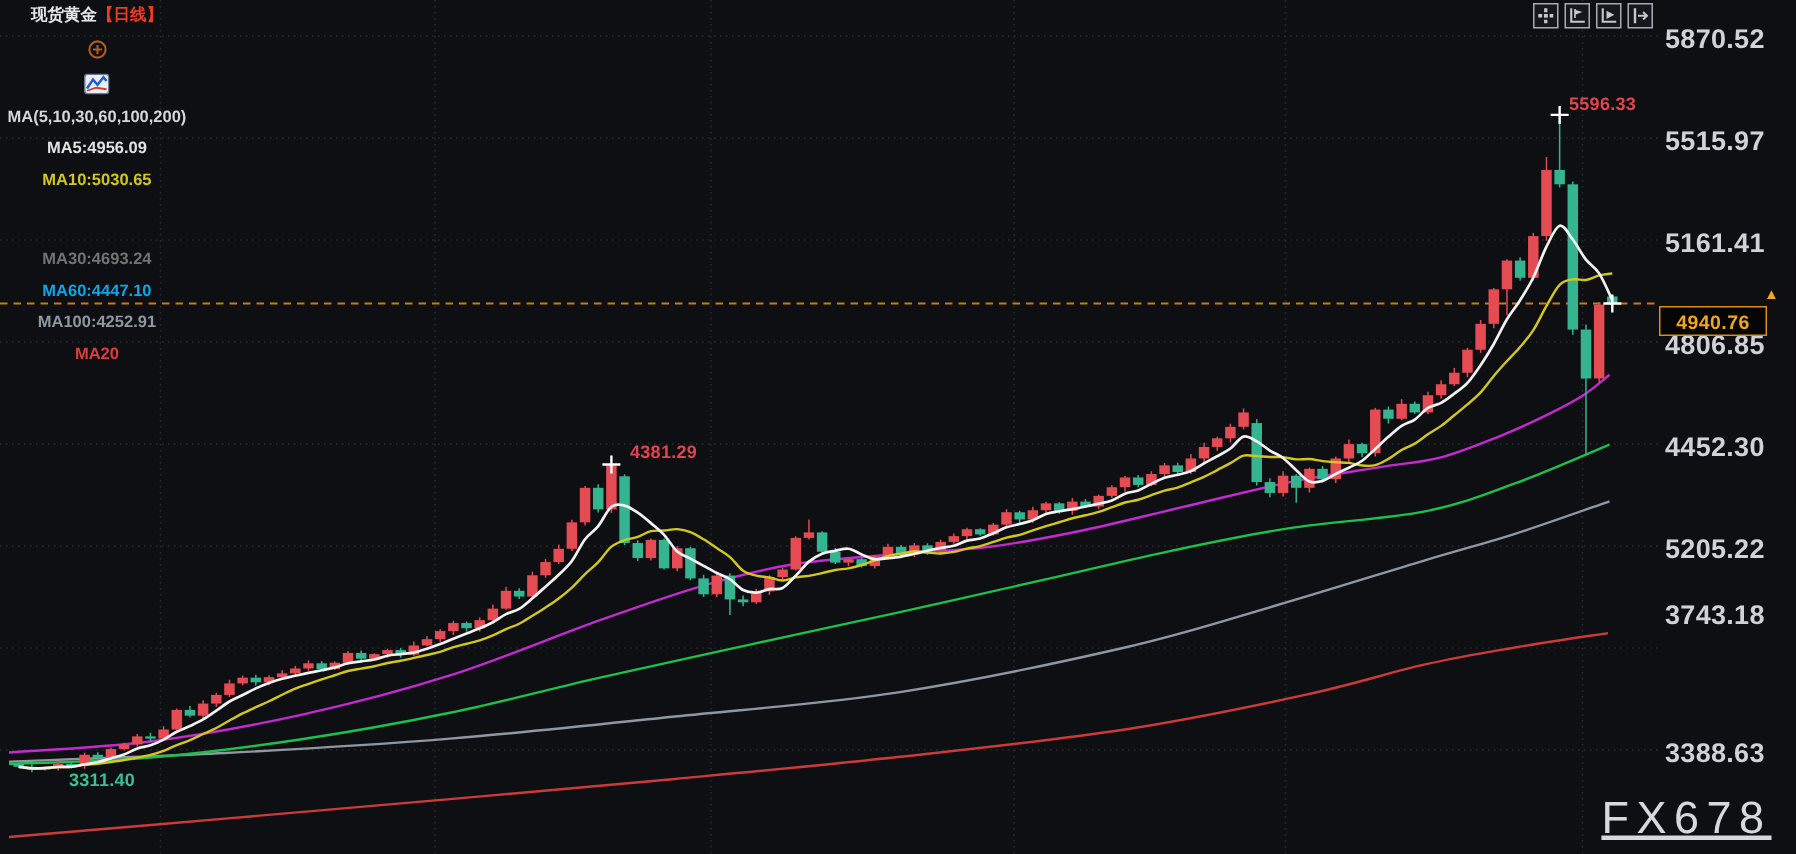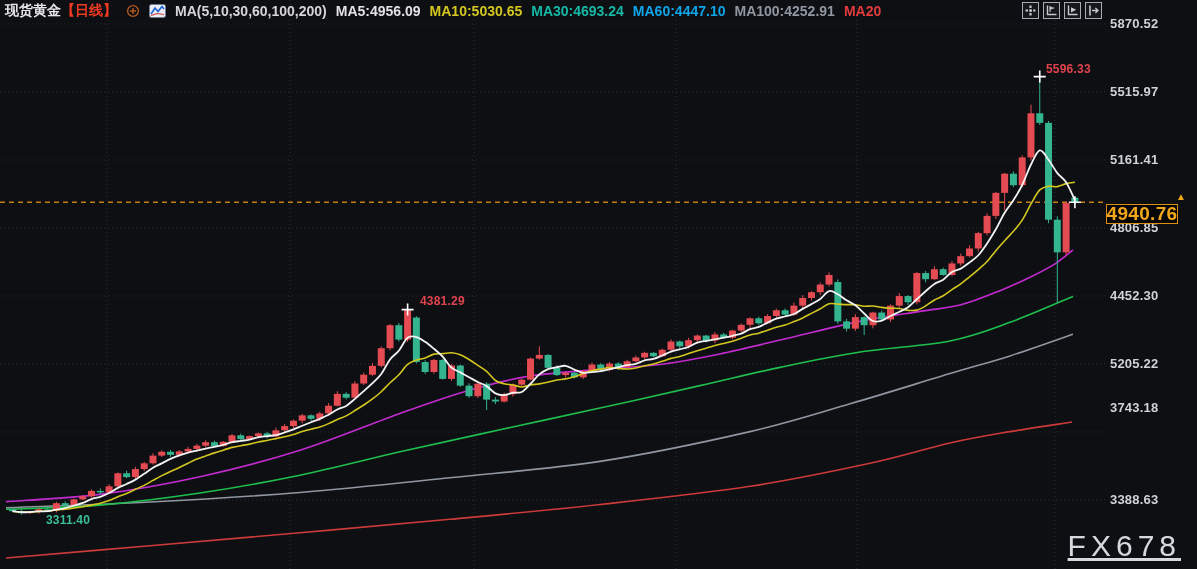--- a/index.html
+++ b/index.html
@@ -1,38 +1,38 @@
 <!DOCTYPE html>
 <html><head>
 <meta charset="utf-8">
 <style>
   html,body{margin:0;padding:0;background:#0e0f13;}
   #app{position:relative;width:1197px;height:569px;background:#0e0f13;overflow:hidden;
        font-family:"Liberation Sans",sans-serif;}
   #plot{position:absolute;left:0;top:0;}
   
   .hdr{position:absolute;left:5px;top:2px;height:18px;display:flex;align-items:center;gap:9px;
-       font-size:14px;font-weight:700;white-space:nowrap;z-index:5;}
+       font-size:11px;font-weight:700;white-space:nowrap;z-index:5;flex-direction:column;}
   .hdr .title{color:#e6e6e8;}
   .hdr .tf{color:#f03a21;}
   .hdr .malabel{color:#d6d6d8;font-weight:600;}
   .hdr .maval{font-weight:600;}
   .icon-btn{display:inline-flex;align-items:center;justify-content:center;}
   
   .toolbar{position:absolute;right:95px;top:2px;display:flex;gap:4px;z-index:5;}
   .tb{width:15px;height:15px;border:1.5px solid #a7acb4;background:#16171c;display:flex;
       align-items:center;justify-content:center;cursor:pointer;}
   
-  .tick{position:absolute;left:1110px;color:#cfd2d6;font-size:13px;font-weight:600;
+  .tick{position:absolute;left:1110px;color:#cfd2d6;font-size:18px;font-weight:600;
         letter-spacing:.2px;}
   
   .ann{position:absolute;font-size:12px;font-weight:700;letter-spacing:.2px;}
   
   .tag{position:absolute;left:1106px;width:70px;height:18px;border:1.5px solid #db8f13;
-       background:#050505;color:#f2a71b;font-size:19px;font-weight:700;display:flex;
+       background:#050505;color:#f2a71b;font-size:13px;font-weight:700;display:flex;
        align-items:center;justify-content:center;letter-spacing:.3px;}
   .tag-arrow{position:absolute;color:#f2a71b;font-size:10px;line-height:10px;}
   
   .wm{position:absolute;right:16px;bottom:6px;color:#e7eaef;font-size:30px;font-weight:500;
       letter-spacing:5px;opacity:.92;text-decoration:underline;}
 </style>
 </head>
 <body>
 
 <div id="app">
@@ -321,21 +321,21 @@
     <span class="icon-btn">
       <svg width="17" height="14" viewBox="0 0 17 14">
         <rect x="0.5" y="0.5" width="16" height="13" rx="2" fill="#e9eef6" stroke="#6f7b8c"></rect>
         <polyline points="2,10 6,4 9,7.5 13,2.5 15,5" fill="none" stroke="#1b5fd0" stroke-width="1.6"></polyline>
         <polyline points="2,11.5 8,9.5 15,10.5" fill="none" stroke="#d23c35" stroke-width="1.2"></polyline>
       </svg>
     </span>
     <span class="malabel">MA(5,10,30,60,100,200)</span>
     <span class="maval" style="color: rgb(227, 227, 227);">MA5:4956.09</span>
     <span class="maval" style="color: rgb(211, 199, 31);">MA10:5030.65</span>
-    <span class="maval" style="color: #14b8a6;">MA30:4693.24</span>
+    <span class="maval" style="color: #737373; margin-top: 32px;">MA30:4693.24</span>
     <span class="maval" style="color: #0ea5e9;">MA60:4447.10</span>
     <span class="maval" style="color: rgb(144, 151, 160);">MA100:4252.91</span>
     <span class="maval" style="color: rgb(226, 59, 59);">MA20</span>
   </div>
 
   <div class="toolbar">
     <span class="tb">
       <svg width="11" height="11" viewBox="0 0 11 11">
         <path d="M5.5 0.5v10M0.5 5.5h10" stroke="#c3c8cf" stroke-width="2.2" stroke-dasharray="2.6 1.2"></path>
       </svg>

